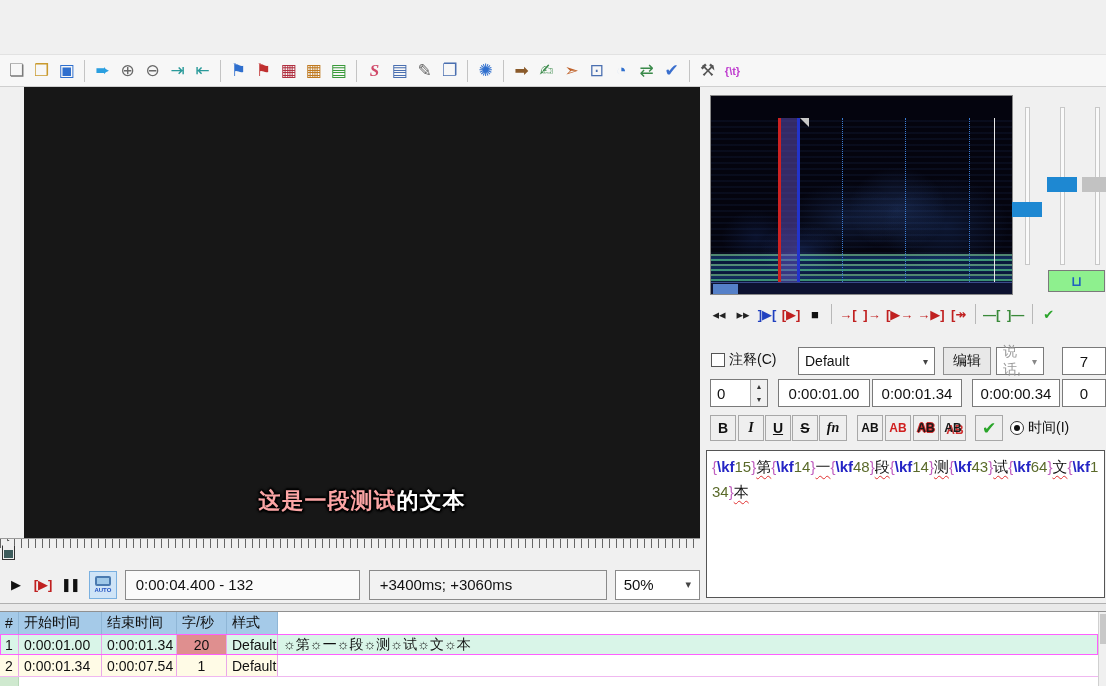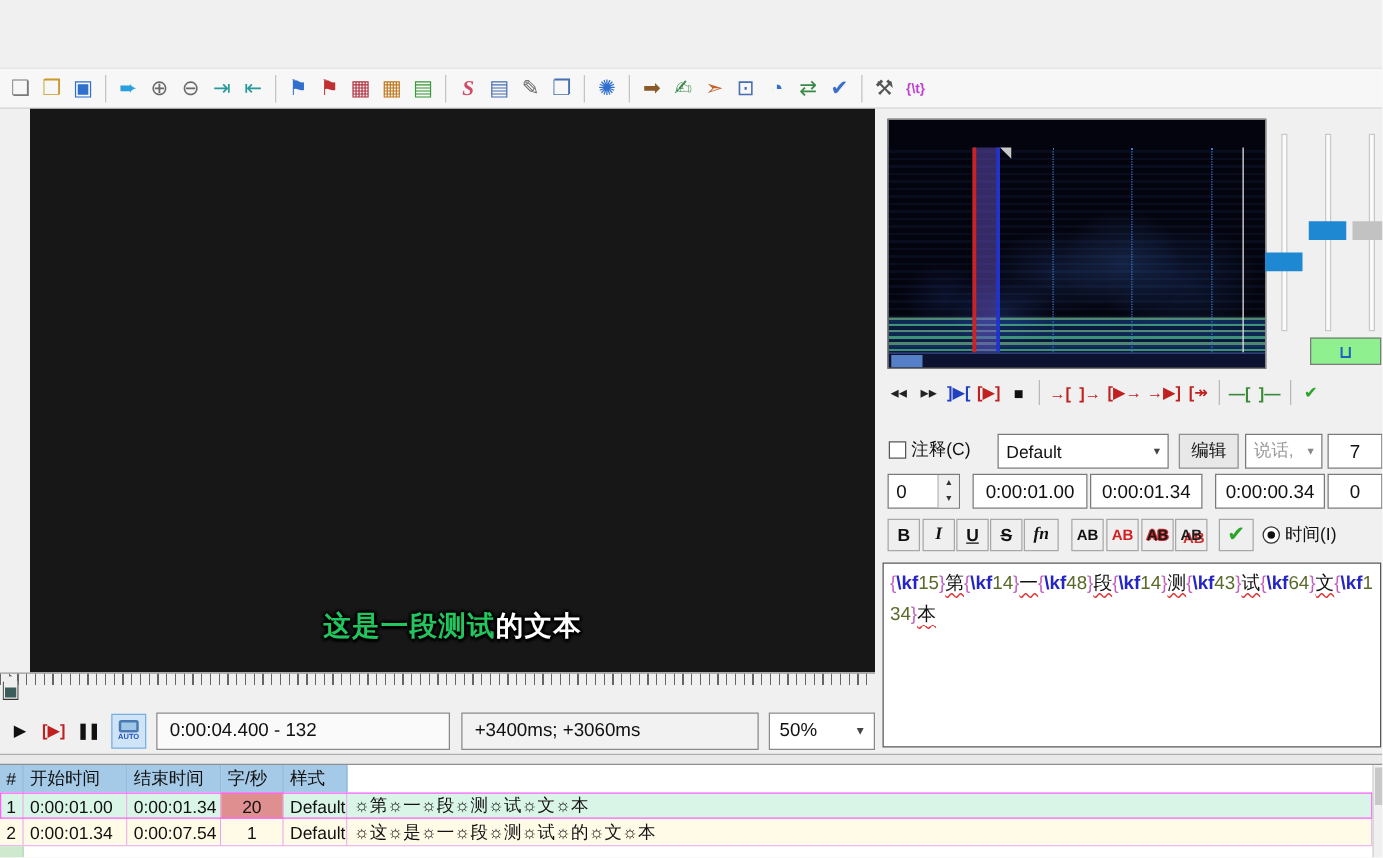--- a/index.html
+++ b/index.html
@@ -27,21 +27,21 @@
 
   
   .vtools { position:absolute; left:0; top:87px; width:24px; height:280px; background:#f0f0f0; display:flex; flex-direction:column; align-items:center; padding-top:2px; }
   .vtool { width:22px; height:22px; margin-bottom:5px; display:flex; align-items:center; justify-content:center; font-size:15px; }
   .vtool.sel { background:#cfe4f7; border:1px solid #7ab0e0; font-size:8px; font-weight:bold; text-decoration:underline; }
   .vtool-sep { width:18px; height:1px; background:#b8b8b8; margin:3px 0 6px; }
 
   .video { position:absolute; left:24px; top:87px; width:676px; height:451px; background:#171717; }
   .vsub { position:absolute; left:0; right:0; bottom:22px; text-align:center; font-size:22px; font-weight:bold; letter-spacing:1px;
     text-shadow:-2px 0 2px #000, 2px 0 2px #000, 0 -2px 2px #000, 0 2px 2px #000, 1px 1px 2px #000; }
-  .vsub-hi { color:#22c55e; }
+  .vsub-hi { color:#fca5a5; }
   .vsub-rest { color:#ffffff; }
 
   .vsplit { position:absolute; left:700px; top:87px; width:5px; height:516px; background:#f0f0f0; }
 
   
   .seekrow { position:absolute; left:0; top:538px; width:700px; height:27px; background:#f0f0f0; border-top:1px solid #9a9a9a; }
   .seekticks { position:absolute; left:0; top:0; width:700px; height:9px;
     background:repeating-linear-gradient(90deg,#666 0 1px,transparent 1px 7px); }
   .seekhandle { position:absolute; left:2px; top:1px; width:13px; height:20px; background:#efefef; border:1px solid #333;
     clip-path:polygon(50% 0,100% 30%,100% 100%,0 100%,0 30%); }
@@ -263,21 +263,21 @@
     <div class="edit-row" style="top:259px">
       <div class="chkwrap">
         <span class="chk"></span>
         <span>注释(C)</span>
       </div>
       <div class="combo" style="left:93px; top:1px; width:137px">
         <span>Default</span>
         <span class="arrow">▾</span>
       </div>
       <div class="pushbtn" style="left:238px; top:1px; width:48px">编辑</div>
-      <div class="combo" style="left:291px; top:1px; width:62px; color:#999">
+      <div class="combo" style="left:291px; top:1px; width:48px; color:#999">
         <span>说话,</span>
         <span class="arrow" style="color:#888">▾</span>
       </div>
       <div class="field" style="left:357px; top:1px; width:44px">7</div>
     </div>
 
     <div class="edit-row" style="top:292px">
       <div class="spin">
         <span class="spin-val">0</span>
         <span class="spin-btns">
@@ -327,21 +327,20 @@
         <div class="gc center cps-alert" style="width: 50px;">20</div>
         <div class="gc " style="width: 51px;">Default</div>
         <div class="gc " style="width: 820px;">☼第☼一☼段☼测☼试☼文☼本</div>
       </div>
       <div class="grow r-alt">
         <div class="gc center" style="width: 19px;">2</div>
         <div class="gc " style="width: 83px;">0:00:01.34</div>
         <div class="gc " style="width: 75px;">0:00:07.54</div>
         <div class="gc center" style="width: 50px;">1</div>
         <div class="gc " style="width: 51px;">Default</div>
-        <div class="gc " style="width: 820px;">☼这☼是☼一☼段☼测☼试☼的☼文☼本</div>
       </div>
       <div class="grow">
         <div class="stubcell"></div>
       </div>
     </div>
   <div class="gridvscroll">
     <div class="gridvthumb"></div>
   </div>
 
 </div>

